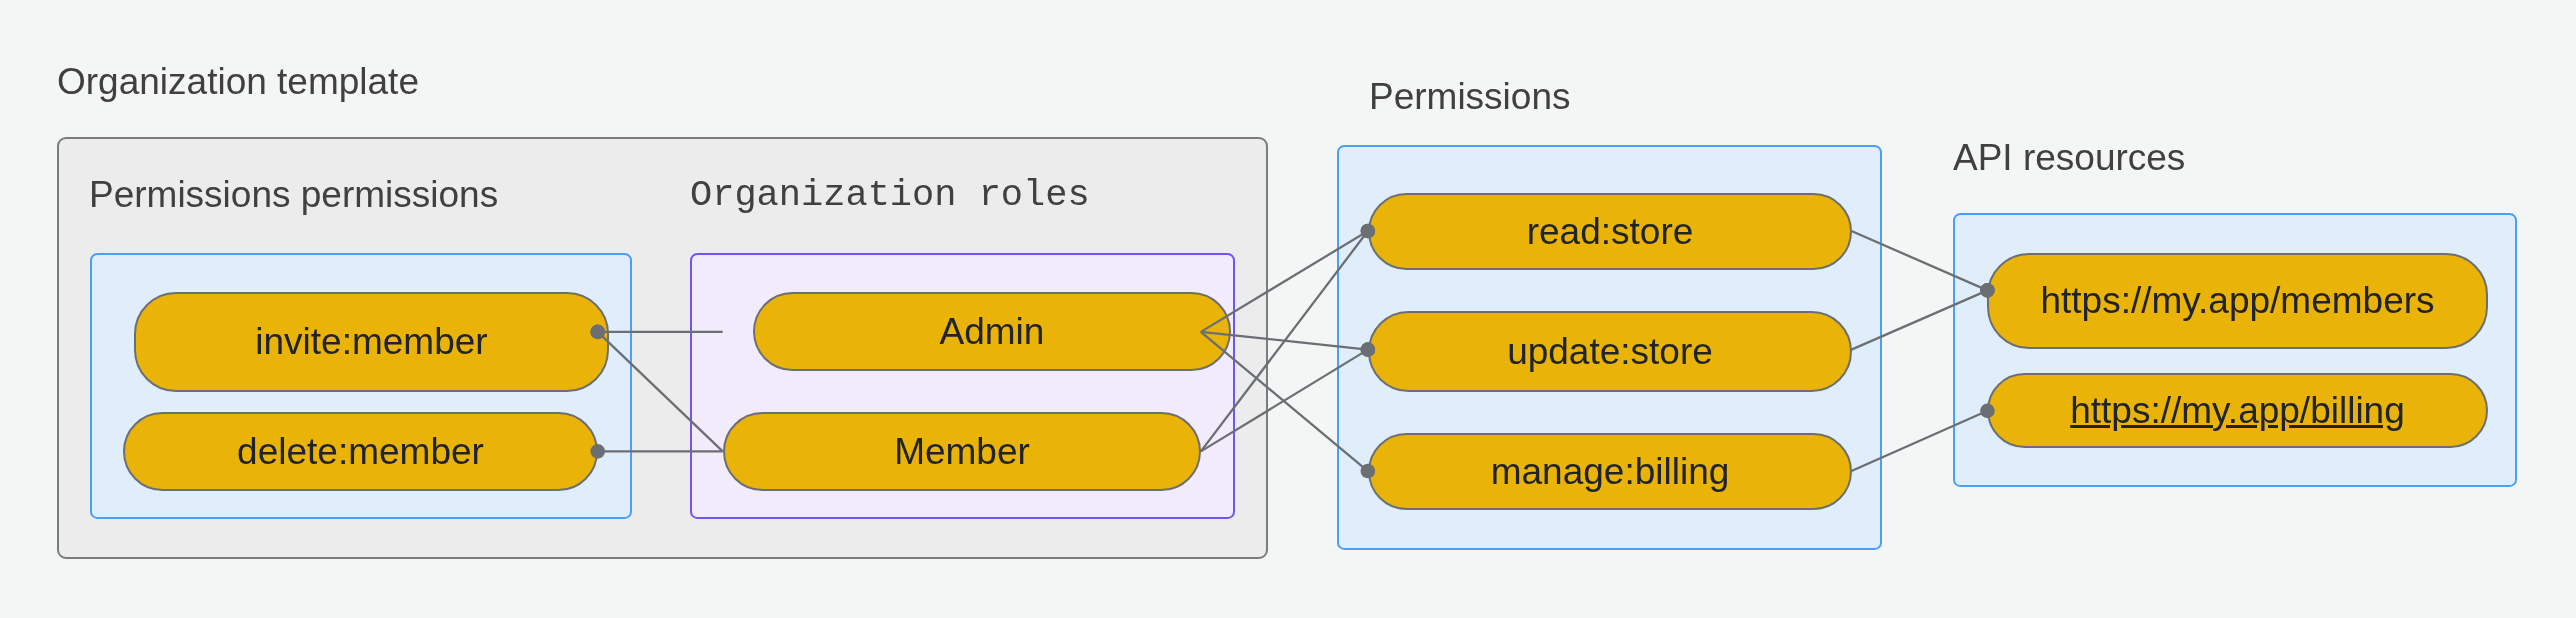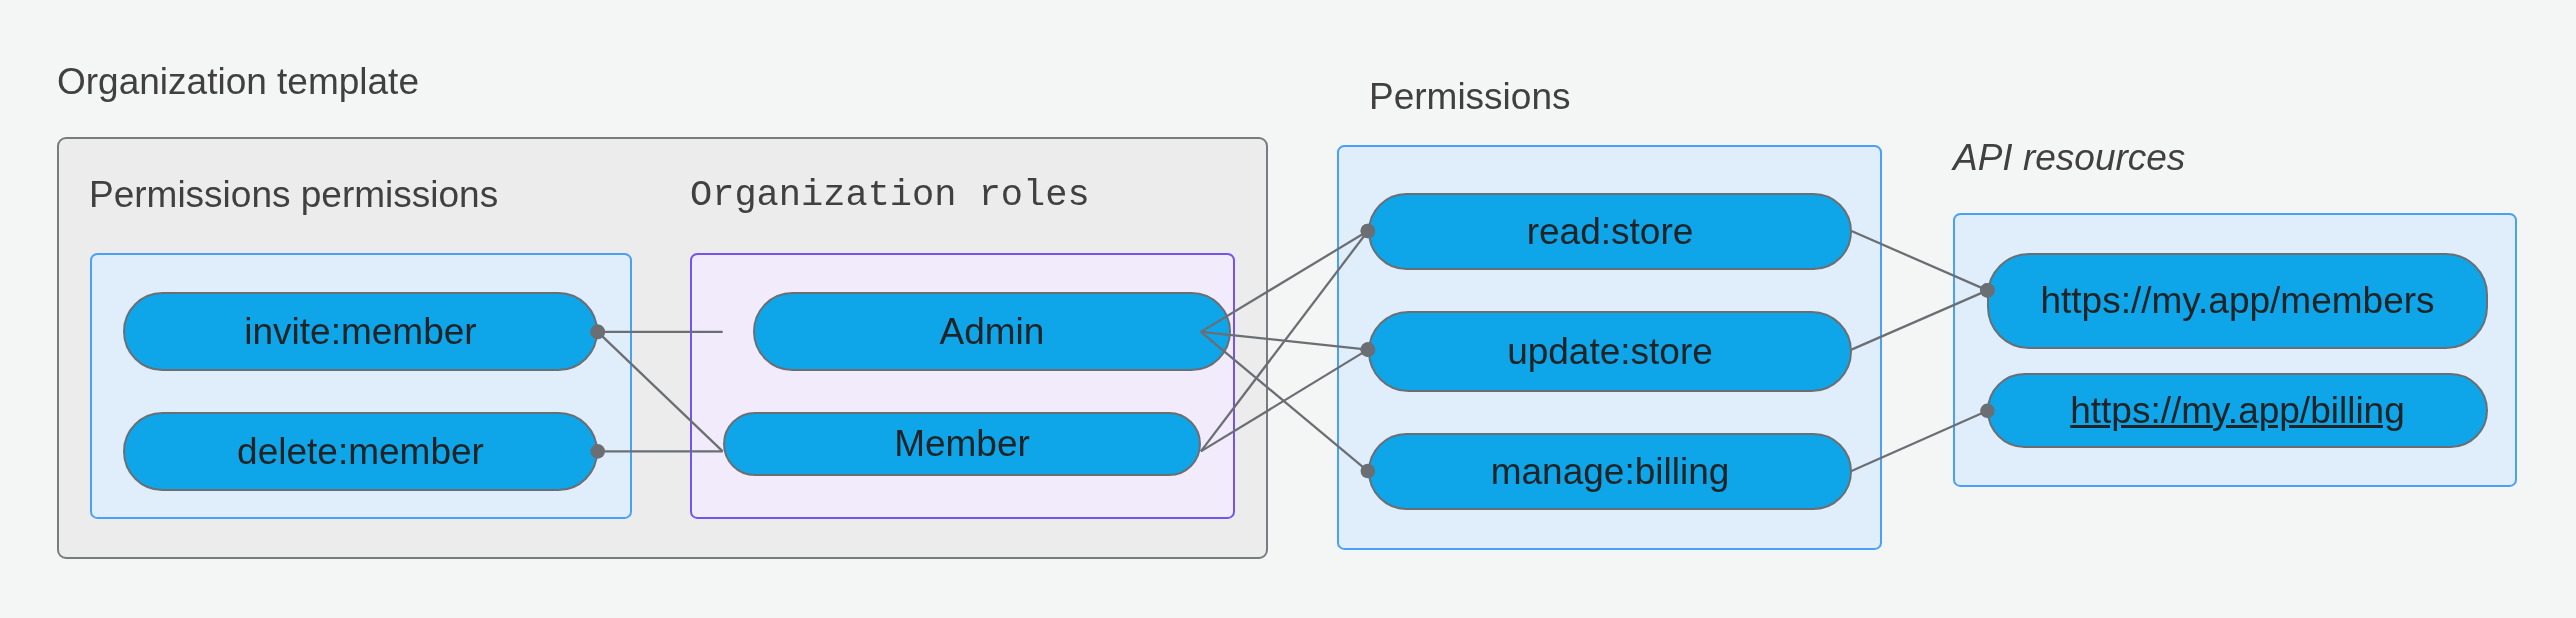--- a/index.html
+++ b/index.html
@@ -37,47 +37,47 @@
     border-radius: 7.3px;
   }
   .purple-box {
     background: #f1ebfb;
     border: 2.7px solid #7454ef;
     border-radius: 7.3px;
   }
   .pill {
     position: absolute;
     box-sizing: border-box;
-    background: #0ea5e9;
+    background: #eab308;
     border: 2.3px solid #6b6f73;
     border-radius: 42px;
     display: flex;
     align-items: center;
     justify-content: center;
     font-size: 37px;
     color: #212427;
     white-space: nowrap;
   }
   
   #title-template        { left: 57px;   top: 60px;  }
   #box-template          { left: 57px;   top: 137px; width: 1211px; height: 422px; }
   #label-org-perms       { left: 89px;   top: 173px; }
   #box-org-perms         { left: 90px;   top: 253px; width: 542px;  height: 266px; }
-  #pill-invite           { left: 123px;  top: 292px; width: 475px;  height: 79px; text-align: center; }
+  #pill-invite           { left: 134px;  top: 292px; width: 475px;  height: 100px; text-align: center; }
   #pill-delete           { left: 123px;  top: 412px; width: 475px;  height: 79px; }
   #label-org-roles       { left: 690px;  top: 173px; font-family: Liberation Mono, monospace; }
   #box-org-roles         { left: 690px;  top: 253px; width: 545px;  height: 266px; }
   #pill-admin            { left: 753px;  top: 292px; width: 478px;  height: 79px; }
-  #pill-member           { left: 723px;  top: 412px; width: 478px;  height: 64px; }
+  #pill-member           { left: 723px;  top: 412px; width: 478px;  height: 79px; }
   #label-permissions     { left: 1337px; top: 75px; margin-left: 32px;  }
   #box-permissions       { left: 1337px; top: 145px; width: 545px;  height: 405px; }
   #pill-read             { left: 1368px; top: 193px; width: 484px;  height: 77px; }
   #pill-update           { left: 1368px; top: 311px; width: 484px;  height: 81px; }
   #pill-manage           { left: 1368px; top: 433px; width: 484px;  height: 77px; }
-  #label-api             { left: 1953px; top: 136px; font-style: italic; }
+  #label-api             { left: 1953px; top: 136px; }
   #box-api               { left: 1953px; top: 213px; width: 564px;  height: 274px; }
   #pill-members          { left: 1987px; top: 253px; width: 501px;  height: 96px; }
   #pill-billing          { left: 1987px; top: 373px; width: 501px;  height: 75px; text-decoration: underline; }
   #edges-svg {
     position: absolute;
     left: 0; top: 0;
     width: 2576px;
     height: 619px;
     pointer-events: none;
   }

